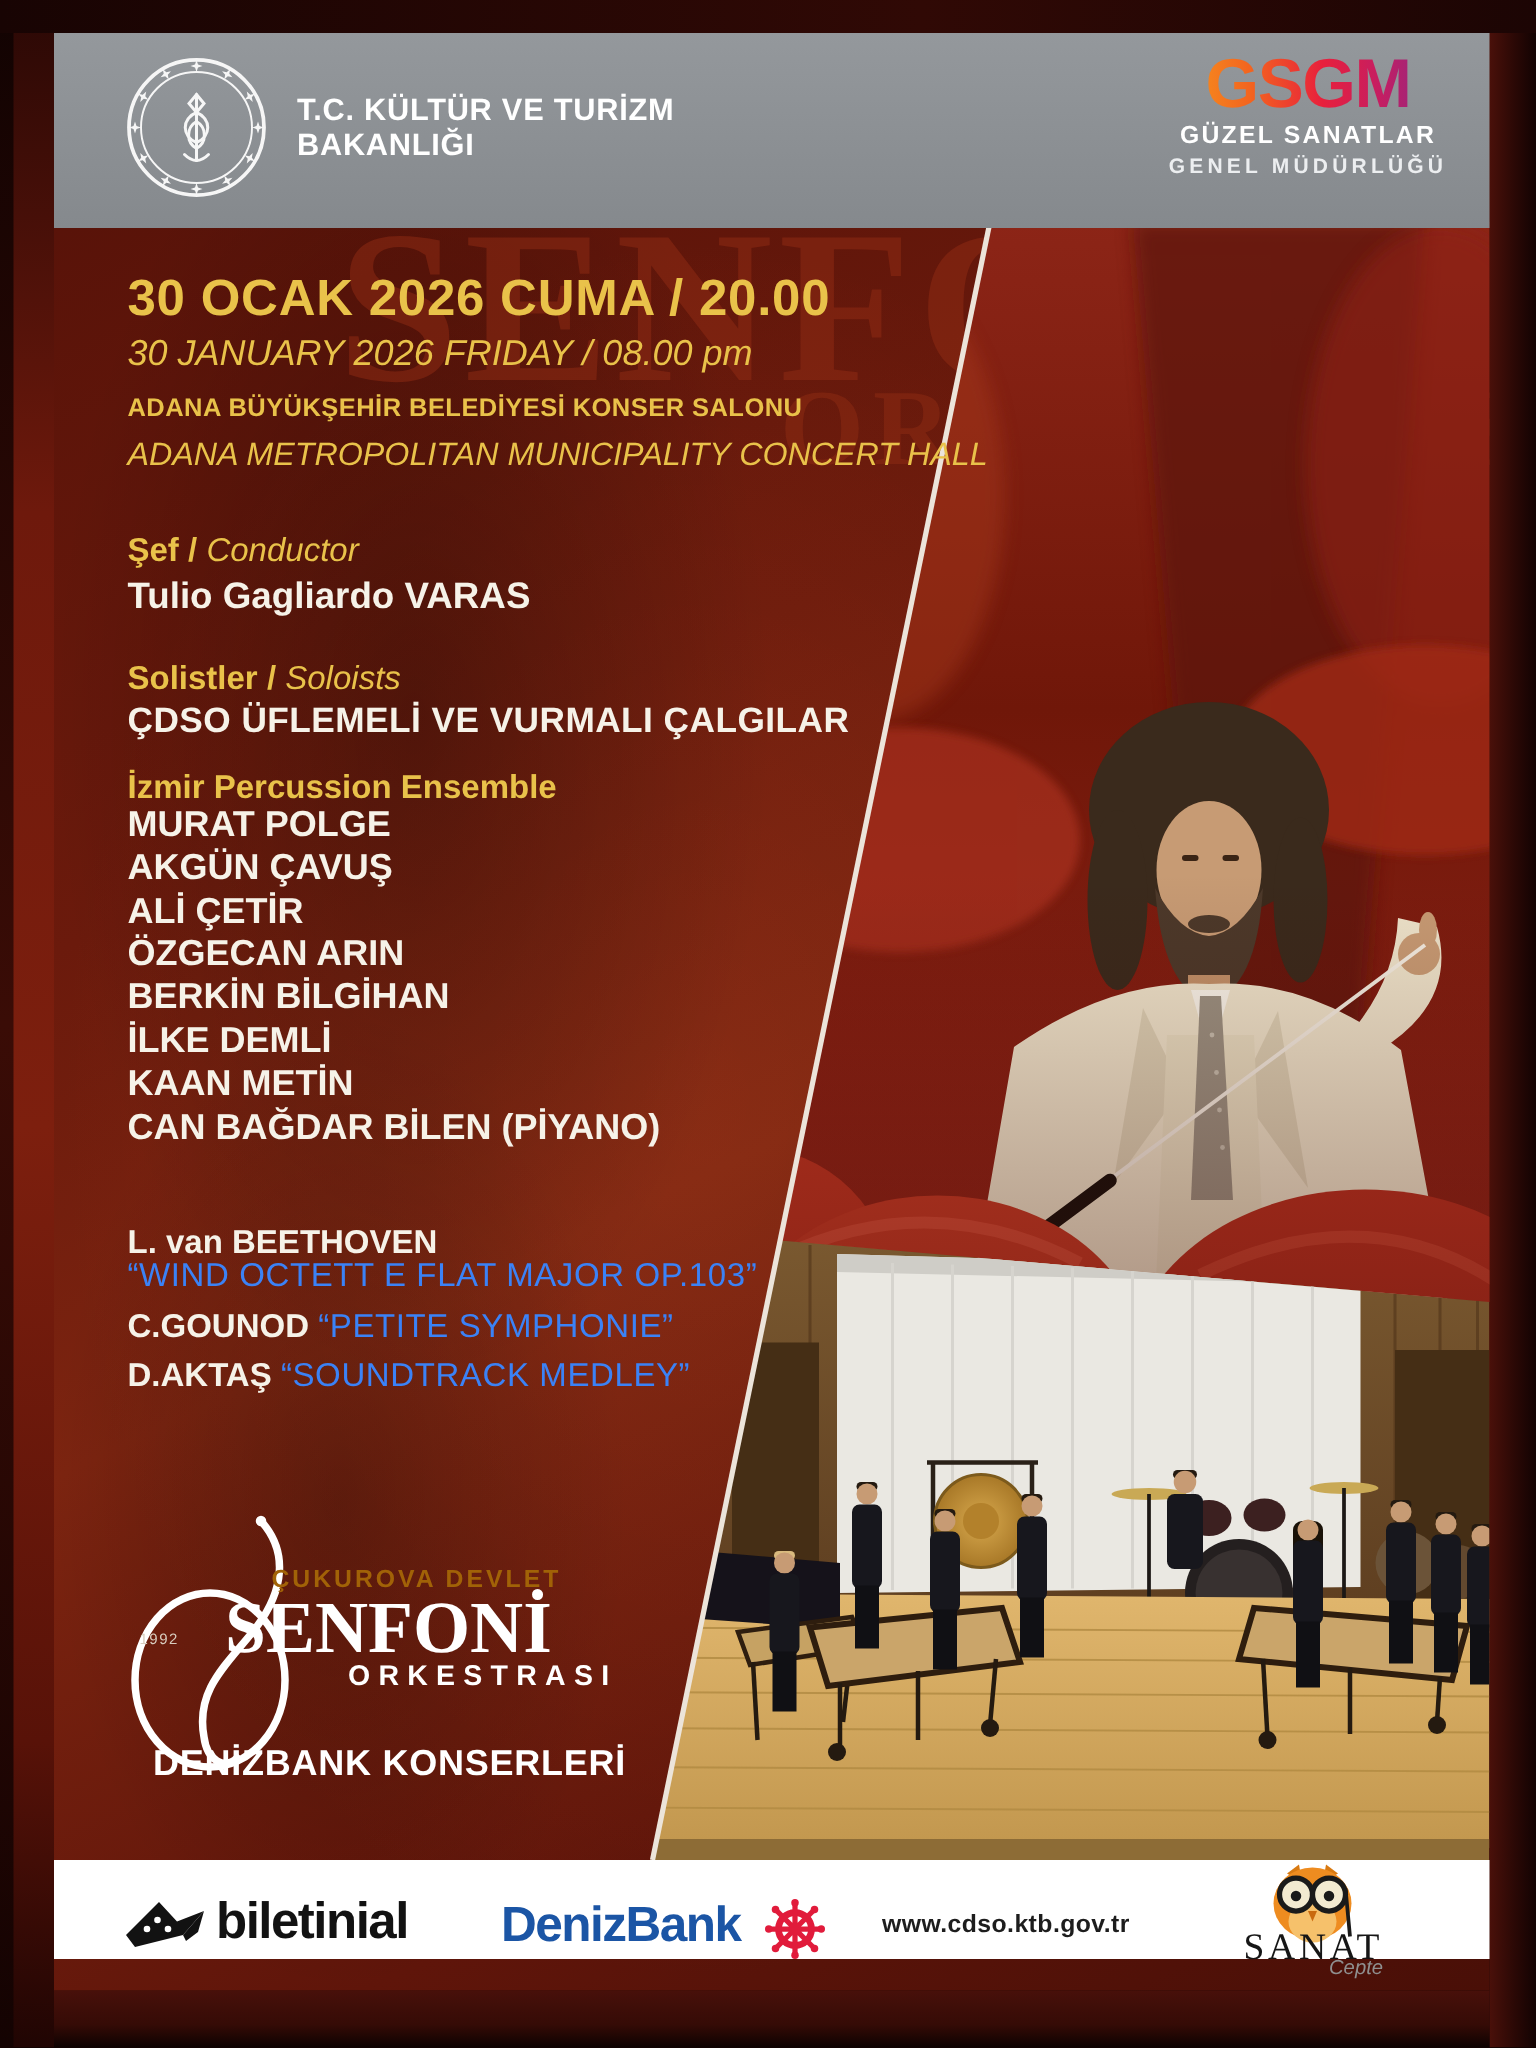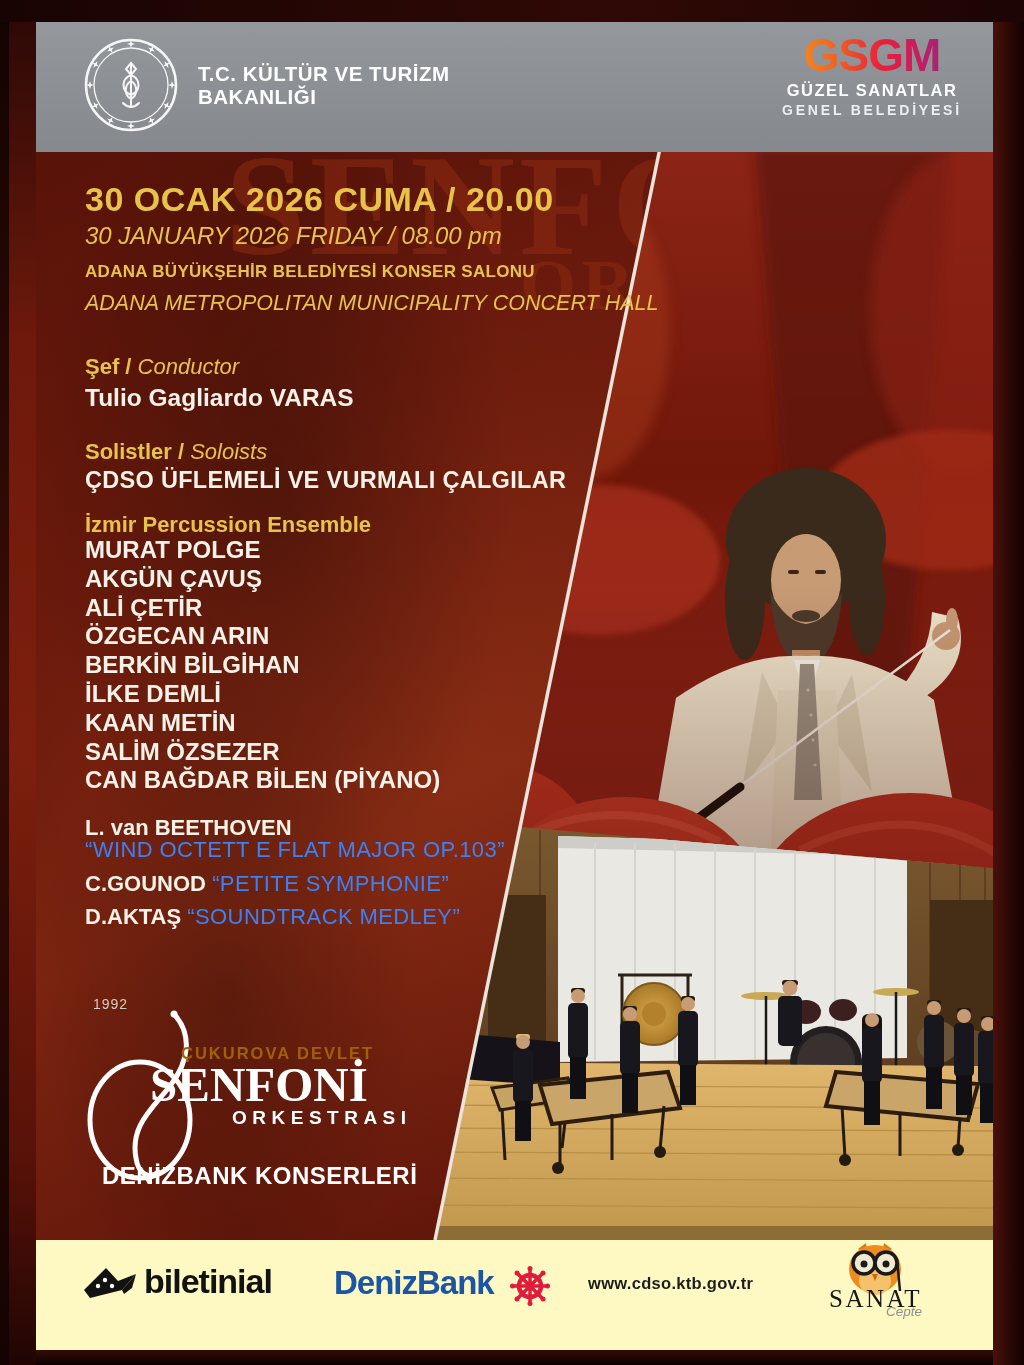--- a/index.html
+++ b/index.html
@@ -57,31 +57,31 @@
   #ens-title{top:512px;font-size:22px;font-weight:700;}
   #names{top:536px;font-size:24px;font-weight:700;line-height:28.8px;}
   .prog-c{font-size:22px;font-weight:700;}
   .prog-p{font-size:22px;font-weight:500;letter-spacing:.4px;color:#3b82f6;}
   #prog1c{top:815px;}
   #prog1p{top:837px;}
   #prog2{top:871px;font-size:22px;}
   #prog3{top:904px;font-size:22px;}
   
   #clef{position:absolute;left:78px;top:1008px;z-index:4;}
-  #found{position:absolute;left:93px;top:996px;z-index:4;font-size:14px;letter-spacing:1px;color:#d8cdbf;}
+  #found{position:absolute;left:93px;top:1088px;z-index:4;font-size:10px;letter-spacing:1px;color:#d8cdbf;}
   #cuk{position:absolute;left:181px;top:1044px;z-index:4;color:#a16207;font-weight:700;
     font-size:16.5px;letter-spacing:2px;white-space:nowrap;}
   #senf{position:absolute;left:150px;top:1056px;z-index:4;color:#fff;font-weight:700;
     font-family:"Liberation Serif",serif;font-size:49px;letter-spacing:0;white-space:nowrap;}
   #ork{position:absolute;left:232px;top:1107px;z-index:4;color:#fff;font-weight:600;
     font-size:19px;letter-spacing:5.5px;white-space:nowrap;}
   #deniz{position:absolute;left:102px;top:1162px;z-index:4;color:#fff;font-weight:700;
     font-size:24px;letter-spacing:.5px;white-space:nowrap;}
   
-  .sponsors{position:absolute;left:36px;top:1240px;width:957px;height:110px;z-index:5;background:#fef9c3;}
+  .sponsors{position:absolute;left:36px;top:1240px;width:957px;height:66px;z-index:5;background:#ffffff;}
   .sp{position:absolute;white-space:nowrap;}
   #biletinial-icon{left:46px;top:20px;}
   #biletinial-text{left:108px;top:22px;font-size:34px;font-weight:700;letter-spacing:-1px;color:#121212;}
   #denizbank-text{left:298px;top:24px;font-size:33px;font-weight:700;letter-spacing:-1px;color:#1b55a5;}
   #denizbank-wheel{left:474px;top:26px;}
   #website{left:552px;top:34px;font-size:16.5px;font-weight:700;color:#1d1d1d;letter-spacing:.3px;}
   #owl{left:800px;top:1px;}
   #sanat-text{left:793px;top:45px;font-family:"Liberation Serif",serif;font-size:25px;
     letter-spacing:2.5px;color:#161616;}
   #cepte-text{left:850px;top:64px;font-size:13.5px;font-style:italic;color:#8f8f8f;}
@@ -329,21 +329,21 @@
         <path d="M40 66 Q48 74 56 66"></path>
       </g>
     </svg>
     <div class="ministry-text">
       <div>T.C. KÜLTÜR VE TURİZM</div>
       <div>BAKANLIĞI</div>
     </div>
     <div class="gsgm">
       <div class="gsgm-acronym">GSGM</div>
       <div class="gsgm-l1">GÜZEL SANATLAR</div>
-      <div class="gsgm-l2">GENEL BELEDİYESİ</div>
+      <div class="gsgm-l2">GENEL MÜDÜRLÜĞÜ</div>
     </div>
   </div>
 
   <div class="t gold" id="date-tr">30 OCAK 2026 CUMA / 20.00</div>
   <div class="t gold it" id="date-en">30 JANUARY 2026 FRIDAY / 08.00 pm</div>
   <div class="t gold" id="venue-tr">ADANA BÜYÜKŞEHİR BELEDİYESİ KONSER SALONU</div>
   <div class="t gold it" id="venue-en">ADANA METROPOLITAN MUNICIPALITY CONCERT HALL</div>
 
   <div class="t" id="sef">
     <span class="gold b">Şef /</span>
@@ -359,21 +359,20 @@
 
   <div class="t gold" id="ens-title">İzmir Percussion Ensemble</div>
   <div class="t white" id="names">
     <div>MURAT POLGE</div>
     <div>AKGÜN ÇAVUŞ</div>
     <div>ALİ ÇETİR</div>
     <div>ÖZGECAN ARIN</div>
     <div>BERKİN BİLGİHAN</div>
     <div>İLKE DEMLİ</div>
     <div>KAAN METİN</div>
-    <div>SALİM ÖZSEZER</div>
     <div>CAN BAĞDAR BİLEN (PİYANO)</div>
   </div>
 
   <div class="t white prog-c" id="prog1c">L. van BEETHOVEN</div>
   <div class="t prog-p" id="prog1p">“WIND OCTETT E FLAT MAJOR OP.103”</div>
   <div class="t" id="prog2">
     <span class="white prog-c">C.GOUNOD</span>
     <span class="prog-p">“PETITE SYMPHONIE”</span>
   </div>
   <div class="t" id="prog3">

